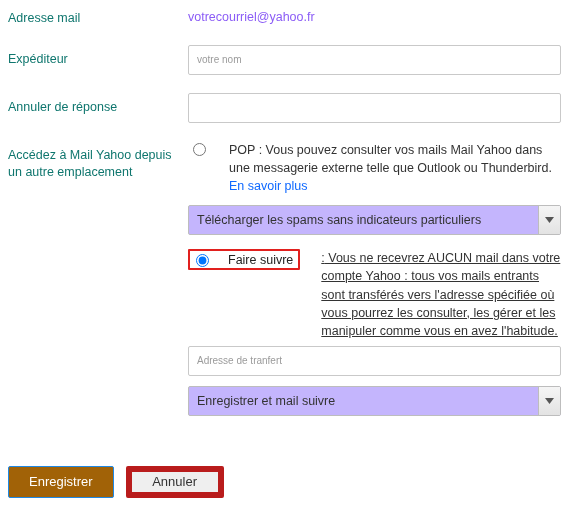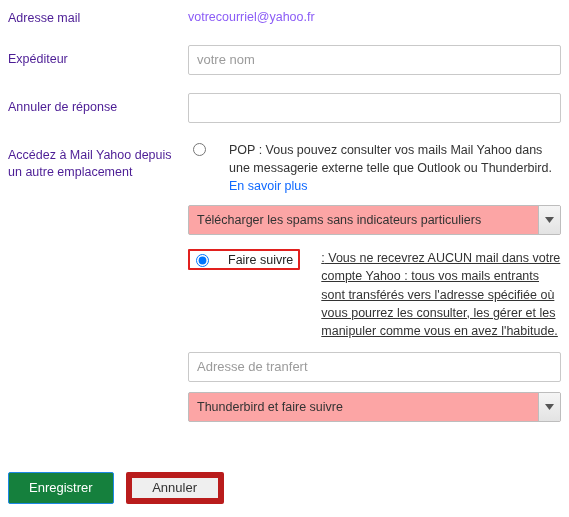--- a/index.html
+++ b/index.html
@@ -10,48 +10,48 @@
     font-size: 12.5px;
     color: #222;
     width: 569px;
   }
   .form { padding: 4px 8px 8px 8px; }
   .row { display: flex; align-items: flex-start; margin-bottom: 18px; }
   .label-col {
     width: 180px;
     flex: 0 0 180px;
     padding-top: 6px;
-    color: #4c1d95;
+    color: #0f766e;
     line-height: 1.35;
   }
   .field-col { flex: 1; }
   .static-value { padding-top: 6px; color: #8b5cf6; }
   input[type="text"].txt {
     width: 100%;
     height: 30px;
     padding: 5px 8px;
     border: 1px solid #c9c9c9;
     border-radius: 2px;
-    font-size: 13px;
+    font-size: 10px;
     color: #333;
   }
   input[type="text"].txt::placeholder { color: #9b9b9b; }
   .radio-block { margin-bottom: 14px; }
   .radio-line { display: flex; align-items: flex-start; gap: 6px; }
   .radio-line input[type="radio"] { margin-top: 2px; flex:0 0 auto; }
   .radio-text { line-height: 1.45; color: #333; margin-left: 14px; }
   .radio-head { display: inline; }
   .link { color: #0f69ff; text-decoration: none; cursor: pointer; }
   .select-wrap {
     position: relative;
     margin-top: 10px;
     height: 30px;
     border: 1px solid #bdbdbd;
     border-radius: 2px;
-    background: #fca5a5;
+    background: #c4b5fd;
     display: flex;
     align-items: center;
   }
   .select-wrap .sel-text {
     flex: 1;
     padding: 0 8px;
     color: #333;
     white-space: nowrap;
     overflow: hidden;
   }
@@ -67,35 +67,35 @@
   .select-wrap .sel-btn svg { display:block; }
   .hl-box {
     border: 2px solid #e1201e;
     padding: 1px 5px 1px 1px;
     margin-right: 1px;
     display: inline-flex;
     align-items: center;
     gap: 16px;
     border-radius: 1px;
   }
-  .fw-input { margin-top: 12px; }
+  .fw-input { margin-top: 6px; }
   .btn-row { display: flex; gap: 12px; padding: 8px; margin-top: 20px; }
   .btn {
     height: 32px;
     min-width: 98px;
     padding: 0 20px;
     border-radius: 2px;
     font-size: 13px;
     cursor: pointer;
     display: inline-flex;
     align-items: center;
     justify-content: center;
   }
   .btn-primary {
-    background: #15803d;
+    background: #a16207;
     color: #fff;
     border: 1px solid #1e88e5;
   }
   .btn-secondary {
     background: #efefef;
     color: #333;
     border: 6px solid #b91c1c;
   }
 </style>
 </head>
@@ -150,21 +150,21 @@
             <span>Faire suivre</span>
           </span>
           <div class="radio-text" style="flex:1;text-decoration:underline;">
             <span> :</span><span> Vous ne recevrez AUCUN mail dans votre compte Yahoo : tous vos mails entrants sont transférés vers l'adresse spécifiée où vous pourrez les consulter, les gérer et les manipuler comme vous en avez l'habitude.</span>
           </div>
         </div>
         <div class="fw-input">
           <input type="text" class="txt" placeholder="Adresse de tranfert" style="">
         </div>
         <div class="select-wrap">
-          <div class="sel-text">Thunderbird et faire suivre</div>
+          <div class="sel-text">Enregistrer et mail suivre</div>
           <div class="sel-btn">
             <svg width="9" height="6" viewBox="0 0 9 6">
                 <path d="M0 0 L9 0 L4.5 6 Z" fill="#555"></path>
               </svg>
           </div>
         </div>
       </div>
 
     </div>
   </div>

